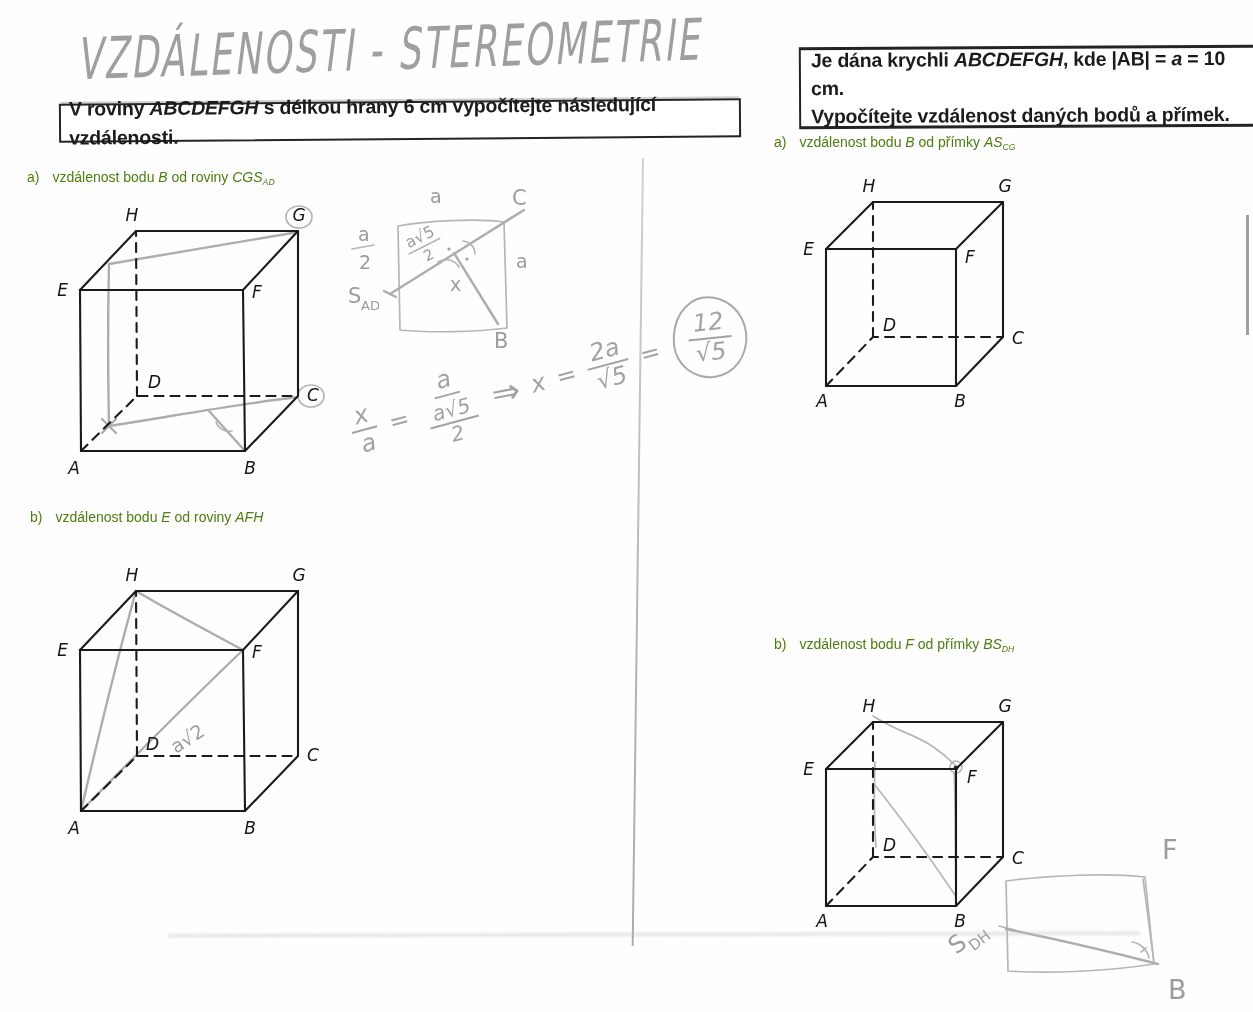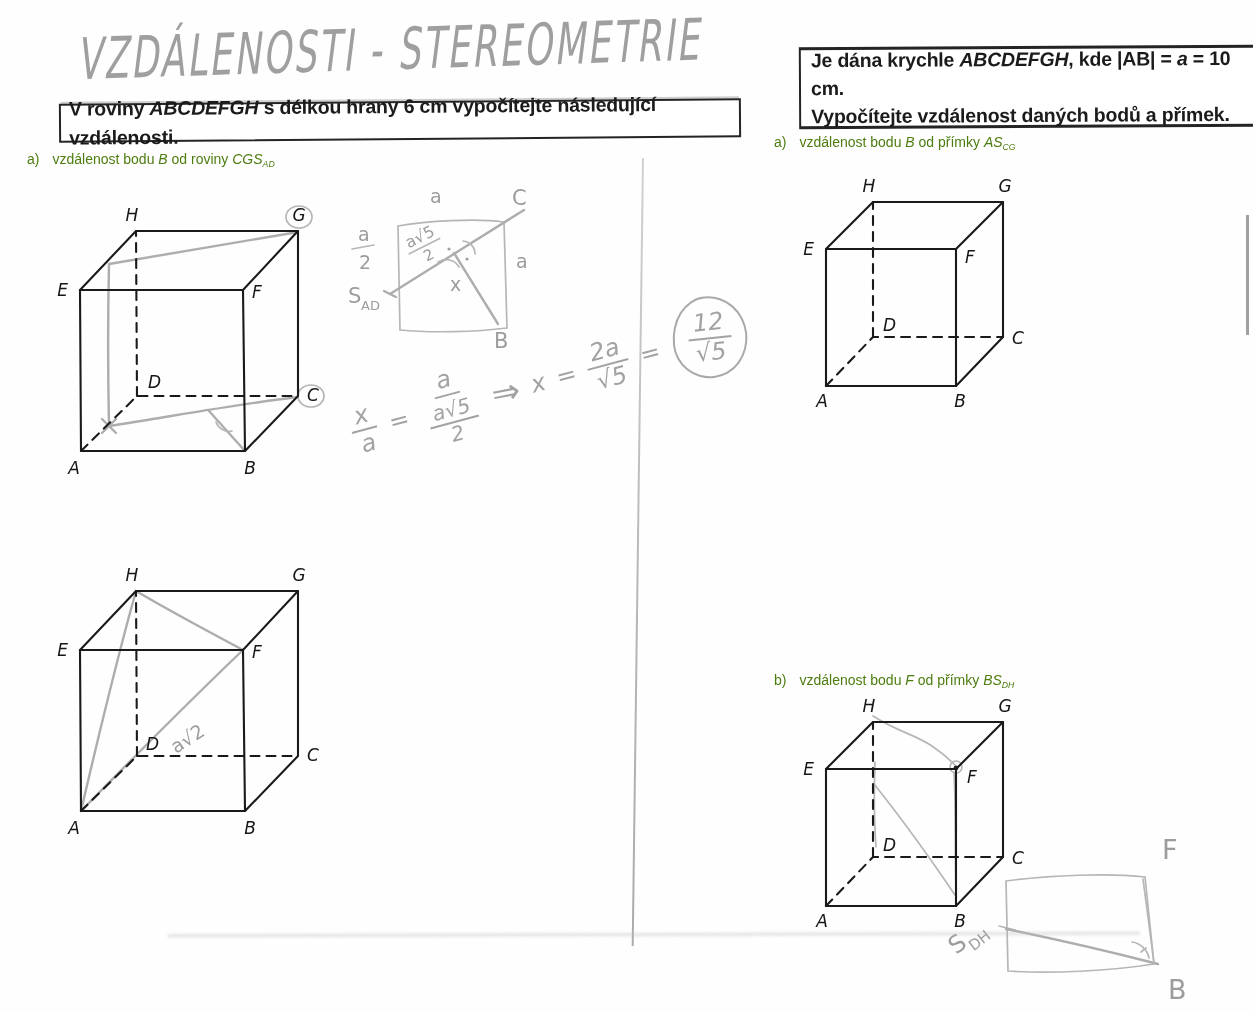--- a/index.html
+++ b/index.html
@@ -81,25 +81,25 @@
 
 <div class="page">
 
   <div class="hw-title">VZDÁLENOSTI - STEREOMETRIE</div>
 
   <div class="instr-box left">
     <span><span>V roviny </span><i>ABCDEFGH</i><span> s délkou hrany 6 cm vypočítejte následující vzdálenosti.</span></span>
   </div>
 
   <div class="instr-box right">
-    <span><span>Je dána krychle </span><i>ABCDEFGH</i><span>, kde </span><span>|AB|</span><span> = </span><i>a</i><span> = 10 cm.</span></span>
+    <span><span>Je dána krychli </span><i>ABCDEFGH</i><span>, kde </span><span>|AB|</span><span> = </span><i>a</i><span> = 10 cm.</span></span>
     <span>Vypočítejte vzdálenost daných bodů a přímek.</span>
   </div>
 
-  <div class="task" style="left:27px;top:151px;text-align:center;">
+  <div class="task" style="left:27px;top:169px;text-align:center;">
     <span class="prefix">a)</span><span>vzdálenost bodu </span><i>B</i><span> od roviny </span><i>CGS</i><span class="sub">AD</span>
   </div>
 
   <svg style="left:58px;top:198px;" width="300" height="295" viewBox="0 0 300 295">
 
     <g>
       <path class="pen" d="M51,228 C50,180 50,110 51,66"></path>
       <path class="pen" d="M51,66 L240,34"></path>
       <path class="pen" d="M51,228 C110,219 180,206 240,199"></path>
       <path class="pen" d="M187,253 L151,213"></path>
@@ -179,20 +179,23 @@
         <span class="fnum">2a</span>
         <span class="fden">√5</span>
       </span>
     <span>=</span>
     <span class="circled"><span class="frac">
           <span class="fnum">12</span>
           <span class="fden">√5</span>
         </span></span>
   </div>
 
+  <div class="task" style="left:30px;top:509px;">
+    <span class="prefix">b)</span><span>vzdálenost bodu </span><i>E</i><span> od roviny </span><i>AFH</i><span class="sub"></span>
+  </div>
 
   <svg style="left:58px;top:558px;" width="300" height="295" viewBox="0 0 300 295">
     <g>
       <path class="pen" d="M23,253 C40,180 62,90 78,33" stroke-width="3"></path>
       <path class="pen" d="M78,33 C110,52 155,76 185,92" stroke-width="3"></path>
       <path class="pen" d="M23,253 C75,200 140,135 185,92" stroke-width="3"></path>
       <text class="hwt" x="118" y="196" font-size="19" transform="rotate(-33 118 196)">a√2</text>
     </g>
     <g>
       <path class="ink" d="M22,92 L185,92 L187,253 L23,253 Z"></path>
@@ -228,21 +231,21 @@
       <text class="vlabel" x="162" y="243" text-anchor="middle">B</text>
       <text class="vlabel" x="16" y="91" text-anchor="end">E</text>
       <text class="vlabel" x="167" y="99">F</text>
       <text class="vlabel" x="71" y="28" text-anchor="middle">H</text>
       <text class="vlabel" x="207" y="28" text-anchor="middle">G</text>
       <text class="vlabel" x="85" y="167">D</text>
       <text class="vlabel" x="214" y="180">C</text>
     </g>
   </svg>
 
-  <div class="task" style="left:774px;top:672px;">
+  <div class="task" style="left:774px;top:636px;">
     <span class="prefix">b)</span><span>vzdálenost bodu </span><i>F</i><span> od přímky </span><i>BS</i><span class="sub">DH</span>
   </div>
 
   <svg style="left:798px;top:684px;" width="250" height="255" viewBox="0 0 250 255">
     <g>
       <path class="pen2" d="M75,32 C100,48 116,50 134,62 C146,70 152,76 157,81"></path>
       <path class="pen2" d="M77,78 C76,105 76,135 78,163"></path>
       <path class="pen2" d="M76,100 C100,130 132,174 157,211"></path>
       <path class="pen2" d="M156,88 C158,125 157,172 158,209"></path>
       <circle class="pen2" cx="158" cy="83" r="6"></circle>

